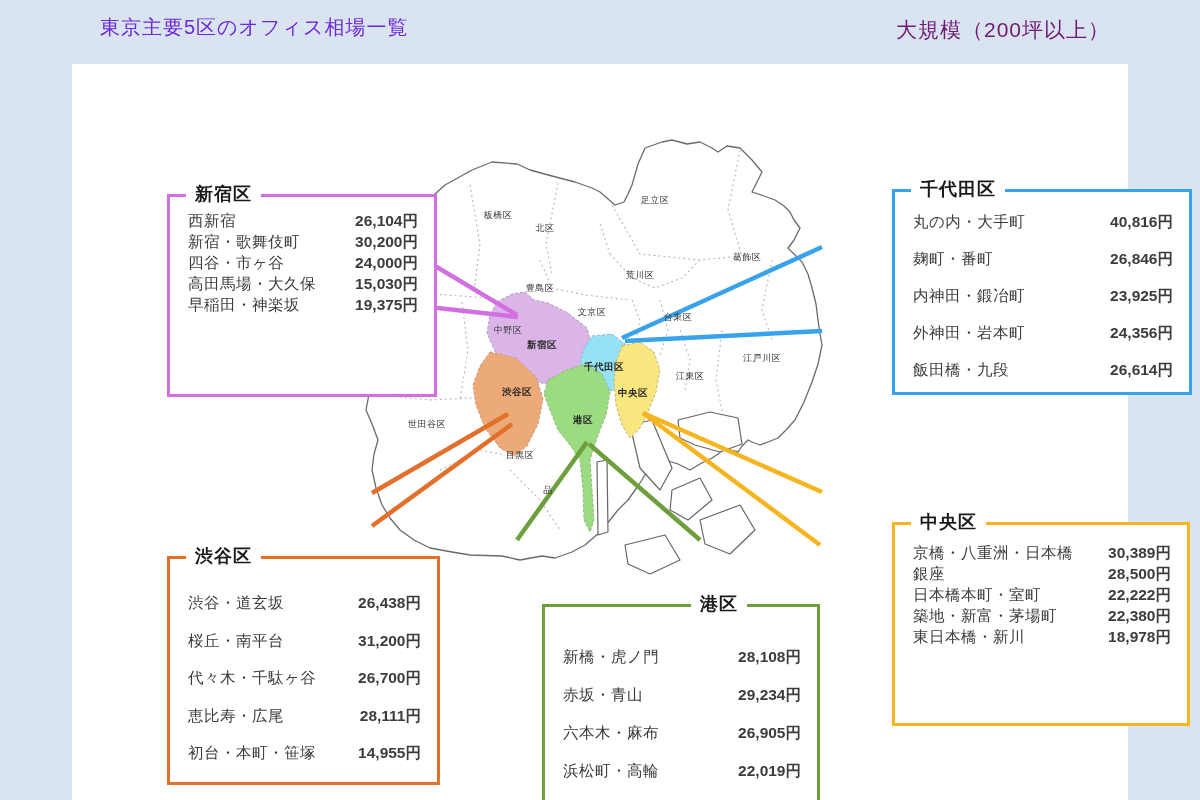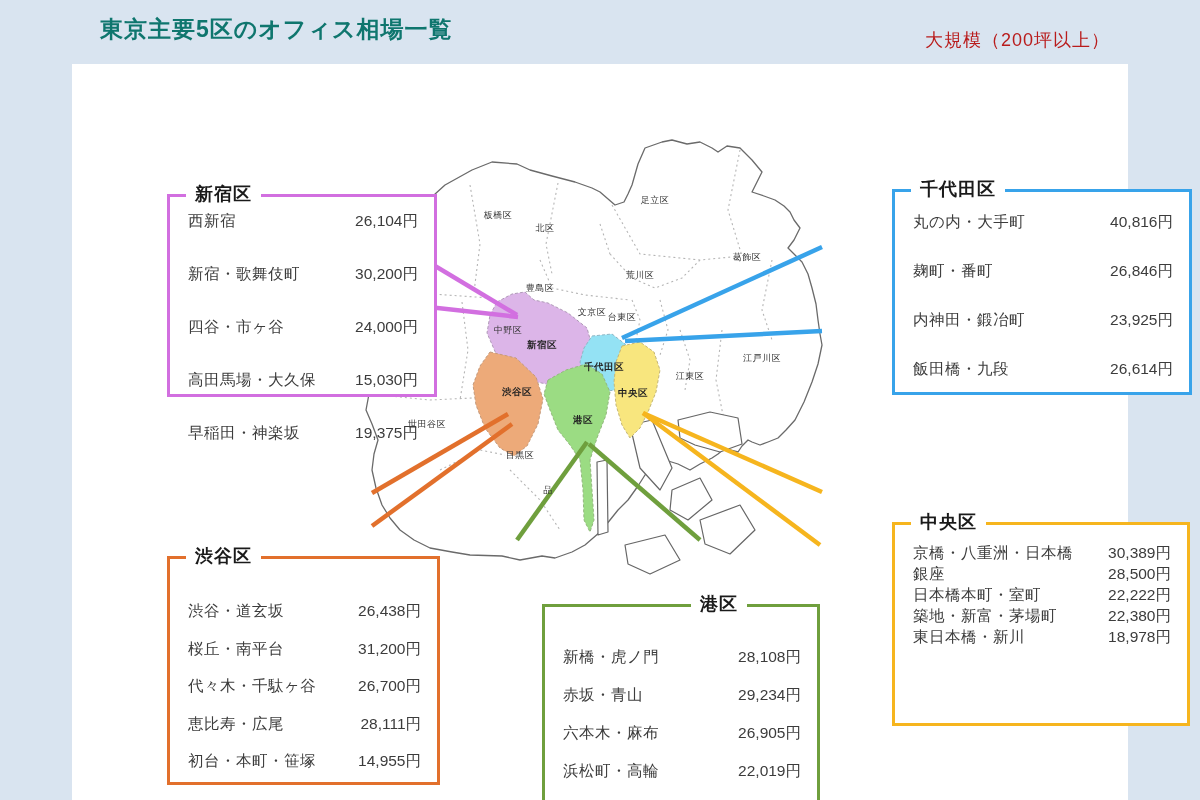--- a/index.html
+++ b/index.html
@@ -4,25 +4,25 @@
 <style>
   html,body{margin:0;padding:0;}
   body{
     width:1200px;height:800px;position:relative;overflow:hidden;
     background:#d9e4f0;
     font-family:"Liberation Sans","DejaVu Sans",sans-serif;
   }
   
   .page-title{
     position:absolute;left:100px;top:14px;
-    font-size:23px;font-weight:bold;color:#0f766e;letter-spacing:1px;
+    font-size:20px;font-weight:normal;color:#6d28d9;letter-spacing:1px;
   }
   .scale-label{
-    position:absolute;right:90px;top:28px;
-    font-size:18px;color:#b91c1c;letter-spacing:1px;
+    position:absolute;right:90px;top:16px;
+    font-size:21px;color:#701a75;letter-spacing:1px;
   }
   
   .panel{
     position:absolute;left:72px;top:64px;width:1056px;height:736px;
     background:#ffffff;
   }
   .map-svg{position:absolute;left:0;top:0;z-index:1;}
   
   .map-labels{position:absolute;left:0;top:0;width:1056px;height:736px;z-index:1;pointer-events:none;}
   .mlabel{
@@ -36,27 +36,27 @@
     box-sizing:border-box;
   }
   .ward-box .ward-title{
     position:absolute;top:-15px;left:16px;background:#fff;
     padding:0 9px;font-size:18px;font-weight:bold;color:#1a1a1a;
     letter-spacing:1px;white-space:nowrap;
   }
   .rows{display:flex;flex-direction:column;box-sizing:border-box;height:100%;}
   .row{display:flex;align-items:center;padding:0 16px 0 18px;}
   .area{flex:1;font-size:15.5px;color:#3c3c3c;letter-spacing:0.5px;white-space:nowrap;}
-  .price{width:86px;text-align:right;font-size:15.5px;color:#3c3c3c;white-space:nowrap;}
+  .price{width:86px;text-align:right;font-size:15.5px;color:#3c3c3c;white-space:nowrap;font-weight:bold;}
   #box-shinjuku{left:95px;top:130px;width:270px;height:203px;}
-  #box-shinjuku .rows{padding:14px 0 22px;justify-content:flex-start;gap:32px;}
+  #box-shinjuku .rows{padding:14px 0 22px;justify-content:flex-start;}
   #box-chiyoda{left:820px;top:125px;width:300px;height:206px;}
   #box-chiyoda .rows{padding:20px 0 12px;justify-content:space-between;gap:16px;}
   #box-shibuya{left:95px;top:492px;width:273px;height:229px;}
-  #box-shibuya .rows{padding:34px 0 18px;justify-content:space-between;margin-top:8px;}
+  #box-shibuya .rows{padding:34px 0 18px;justify-content:space-between;}
   #box-minato{left:470px;top:540px;width:278px;height:243px;}
   #box-minato .ward-title{left:146px;}
   #box-minato .rows{padding:40px 0 24px;justify-content:space-between;}
   #box-chuo{left:820px;top:458px;width:298px;height:204px;}
   #box-chuo .rows{padding:18px 0 30px;justify-content:flex-start;}
 </style>
 </head>
 <body>
 
 <div class="page-title">東京主要5区のオフィス相場一覧</div>
@@ -94,21 +94,21 @@
 
   <div class="map-labels">
     <span class="mlabel" style="left:426px;top:151px">板橋区</span>
     <span class="mlabel" style="left:473px;top:164px">北区</span>
     <span class="mlabel" style="left:583px;top:136px">足立区</span>
     <span class="mlabel" style="left:675px;top:193px">葛飾区</span>
     <span class="mlabel" style="left:343px;top:191px">練馬区</span>
     <span class="mlabel" style="left:568px;top:211px">荒川区</span>
     <span class="mlabel" style="left:468px;top:224px">豊島区</span>
     <span class="mlabel" style="left:520px;top:248px">文京区</span>
-    <span class="mlabel" style="left:550px;top:253px">台東区</span>
+    <span class="mlabel" style="left:606px;top:253px">台東区</span>
     <span class="mlabel" style="left:436px;top:266px">中野区</span>
     <span class="mlabel" style="left:350px;top:278px">杉並区</span>
     <span class="mlabel" style="left:690px;top:294px">江戸川区</span>
     <span class="mlabel" style="left:618px;top:312px">江東区</span>
     <span class="mlabel" style="left:355px;top:360px">世田谷区</span>
     <span class="mlabel" style="left:448px;top:391px">目黒区</span>
     <span class="mlabel" style="left:476px;top:426px">品</span>
     <span class="mlabel b" style="left:470px;top:281px">新宿区</span>
     <span class="mlabel b" style="left:532px;top:303px">千代田区</span>
     <span class="mlabel b" style="left:445px;top:328px">渋谷区</span>
@@ -151,20 +151,24 @@
         </div>
       <div class="row">
           <span class="area">麹町・番町</span>
           <span class="price">26,846円</span>
         </div>
       <div class="row">
           <span class="area">内神田・鍛冶町</span>
           <span class="price">23,925円</span>
         </div>
       <div class="row">
+          <span class="area">外神田・岩本町</span>
+          <span class="price">24,356円</span>
+        </div>
+      <div class="row">
           <span class="area">飯田橋・九段</span>
           <span class="price">26,614円</span>
         </div>
     </div>
   </div>
 
   <div class="ward-box" id="box-shibuya" style="border-color: rgb(226, 112, 44);">
     <div class="ward-title">渋谷区</div>
     <div class="rows">
       <div class="row">

